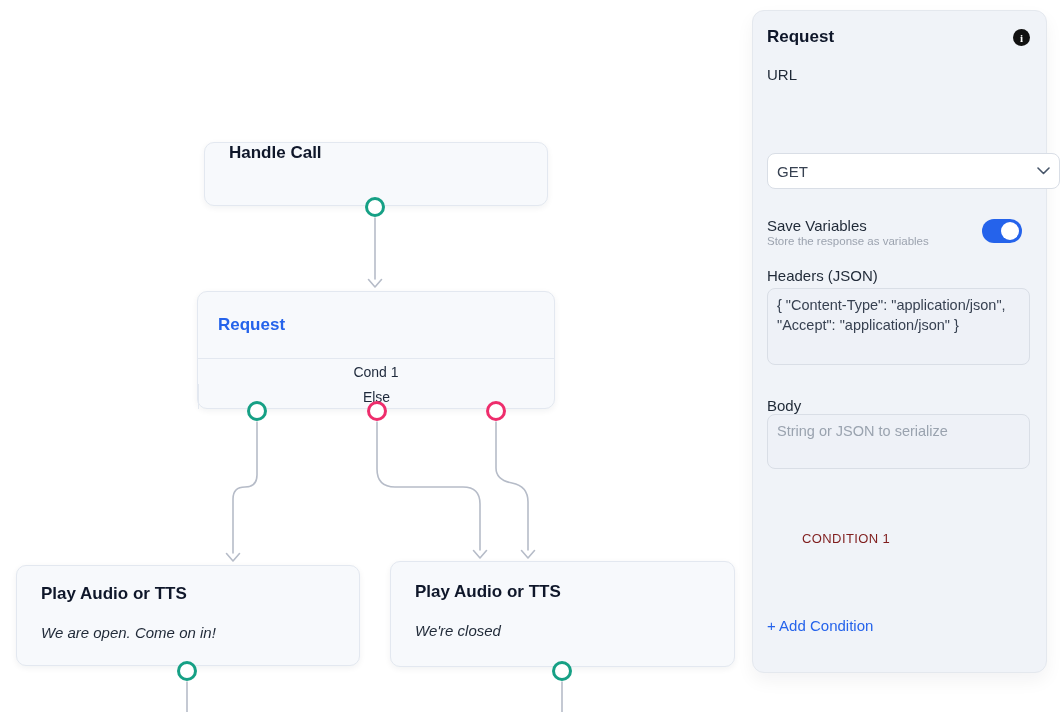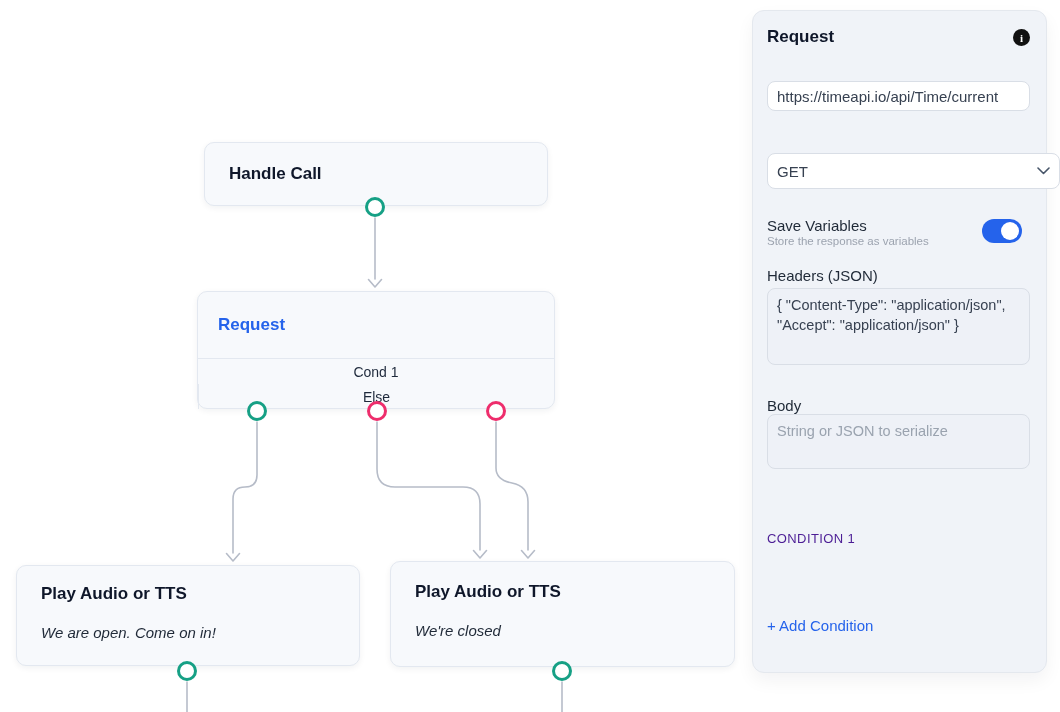--- a/index.html
+++ b/index.html
@@ -21,21 +21,21 @@
     position: absolute;
     background: #f7f9fc;
     border: 1px solid #e3e8f0;
     border-radius: 10px;
     box-shadow: 0 2px 6px rgba(20, 32, 58, 0.06);
     z-index: 2;
   }
   .node-title { font-size: 17px; font-weight: 700; color: #0f172a; }
   .node-sub { font-size: 15px; color: #1f2937; }
 
-  .node-handle-call { left: 204px; top: 142px; width: 344px; height: 64px; display: flex; align-items: center; padding-left: 24px; }
+  .node-handle-call { left: 204px; top: 142px; width: 344px; height: 64px; display: flex; padding-left: 24px; }
 
   .node-request { left: 197px; top: 291px; width: 358px; height: 118px; padding: 0; }
   .node-request .req-header { height: 66px; display: flex; align-items: center; padding-left: 20px; }
   .node-request .req-header .node-title { color: #2563eb; }
   .branch-row { display: flex; border-top: 1px solid #e3e8f0; height: 51px; flex-direction: column; }
   .branch-cell { flex: 1; display: flex; align-items: center; justify-content: center; font-size: 14px; color: #1e293b; }
   .branch-cell + .branch-cell { border-left: 1px solid #e3e8f0; }
 
   .node-play-open { left: 16px; top: 565px; width: 344px; height: 101px; padding: 18px 24px 0 24px; }
   .node-play-closed { left: 390px; top: 561px; width: 345px; height: 106px; padding: 20px 24px 0 24px; }
@@ -66,21 +66,21 @@
 
   .panel-title { font-size: 17px; font-weight: 700; color: #0f172a; }
   .info-icon {
     position: absolute; top: 18px; right: 16px;
     width: 17px; height: 17px; border-radius: 50%;
     background: #111111; color: #ffffff;
     font-size: 11px; font-weight: 700; font-family: "Liberation Serif", serif;
     display: flex; align-items: center; justify-content: center;
   }
   .field-label { font-size: 15px; color: #1f2937; }
-  .section-label { font-size: 13px; color: #4c1d95; letter-spacing: 0.4px; }
+  .section-label { font-size: 13px; color: #7f1d1d; letter-spacing: 0.4px; margin-left: 35px; }
 
   .tb-input {
     width: 100%; height: 30px;
     background: #ffffff;
     border: 1px solid #d9dee6;
     border-radius: 8px;
     padding: 0 9px;
     font-size: 15px; color: #374151;
     font-family: "Liberation Sans", sans-serif;
     outline: none;
@@ -174,21 +174,21 @@
   </div>
   <div class="port" style="left:552px; top:661px;"></div>
 
 </div>
 
 <div class="panel">
 
   <div class="abs panel-title" style="top:16px;">Request</div>
   <div class="info-icon">i</div>
 
-  <input class="abs tb-input" style="top: 70px; width: 263px;" value="https://timeapi.io/api/Time/current">
+  <div class="abs field-label" style="top:55px;">URL</div>
 
   <div class="abs select-box" style="top:142px;">
     <span>GET</span>
     <svg width="13" height="8" viewBox="0 0 13 8">
       <polyline points="1,1 6.5,6.5 12,1" fill="none" stroke="#475569" stroke-width="1.6" stroke-linecap="round" stroke-linejoin="round"></polyline>
     </svg>
   </div>
 
   <div class="abs save-sub" style="top:224px;">Store the response as variables</div>
   <div class="abs field-label" style="top:206px;">Save Variables</div>

